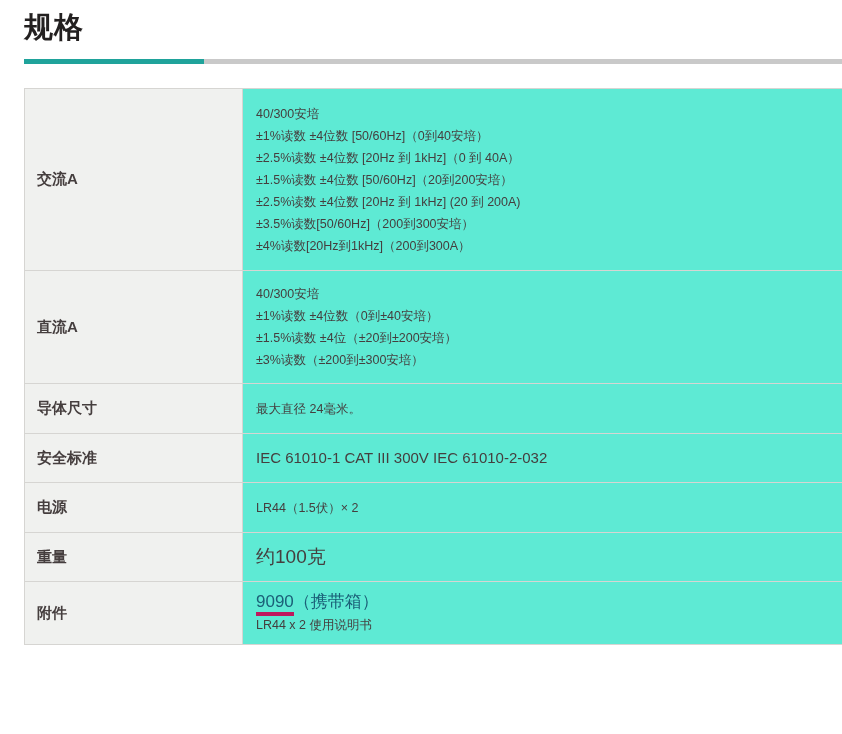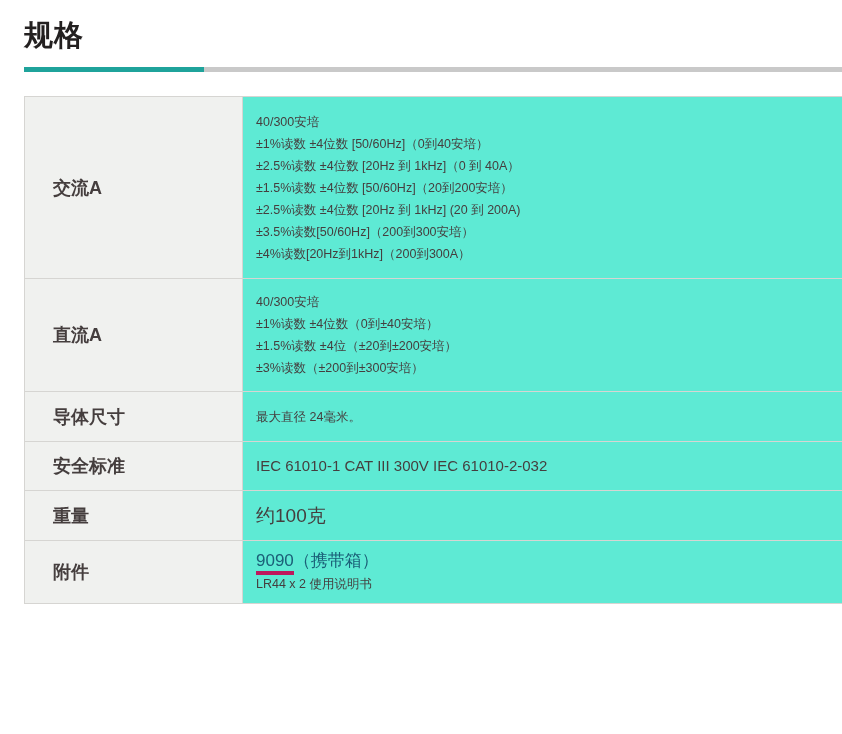--- a/index.html
+++ b/index.html
@@ -6,21 +6,21 @@
   html, body {
     width: 842px; height: 734px;
     overflow: hidden;
     background: #ffffff;
     font-family: "Liberation Sans", "DejaVu Sans", sans-serif;
     color: #453e3e;
   }
   .page { width: 842px; height: 734px; position: relative; }
 
   .page-title {
-    margin: 16px 0 0 24px;
+    margin: 8px 0 0 24px;
     font-size: 29px;
     font-weight: 600;
     color: #232020;
     letter-spacing: 1px;
   }
 
   .title-rule {
     margin: 11px 0 0 24px;
     width: calc(100% - 24px);
     height: 5px;
@@ -39,24 +39,24 @@
     table-layout: fixed;
   }
   table.spec-table td {
     border: 1px solid #d6d5d2;
     border-right: none;
     vertical-align: middle;
   }
   td.label-cell {
     width: 218px;
     background: #f0f1ef;
-    font-size: 18px;
+    font-size: 15px;
     font-weight: 600;
     color: #453e3e;
-    padding-left: 28px;
+    padding-left: 12px;
   }
   td.value-cell {
     background: #5eead4;
     padding: 8px 10px 8px 13px;
   }
   .line {
     line-height: 22px;
     font-size: 12.5px;
     white-space: nowrap;
   }
@@ -126,20 +126,26 @@
             <div class="line">最大直径 24毫米。</div>
           </td>
         </tr>
         <tr>
           <td class="label-cell">安全标准</td>
           <td class="value-cell">
             <div class="line size-md">IEC 61010-1 CAT III 300V IEC 61010-2-032</div>
           </td>
         </tr>
         <tr>
+          <td class="label-cell">电源</td>
+          <td class="value-cell">
+            <div class="line">LR44（1.5伏）× 2</div>
+          </td>
+        </tr>
+        <tr>
           <td class="label-cell">重量</td>
           <td class="value-cell">
             <div class="line size-xl">约100克</div>
           </td>
         </tr>
         <tr>
           <td class="label-cell">附件</td>
           <td class="value-cell">
             <div class="line size-lg"><a href="#" class="spec-link" style="color: rgb(27, 96, 120);"><span class="link-underlined">9090</span><span>（携带箱）</span></a></div>
             <div class="line">LR44 x 2 使用说明书</div>

